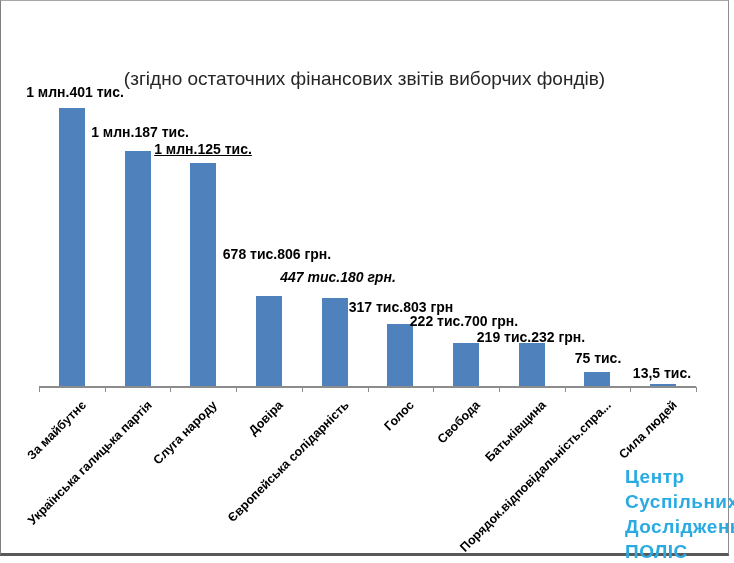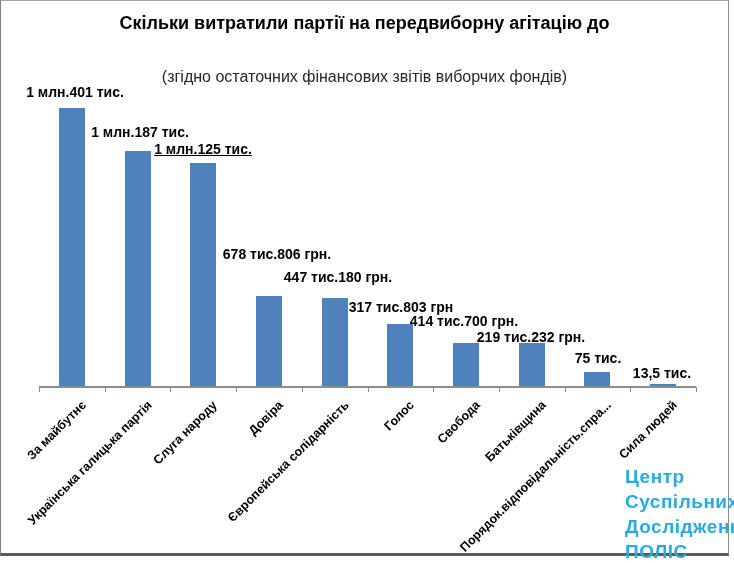--- a/index.html
+++ b/index.html
@@ -9,64 +9,63 @@
   }
   .slide{
     position:absolute;left:0;top:0;width:729px;height:556px;
     box-sizing:border-box;background:#ffffff;
     border-left:1px solid #7f7f7f;border-top:1px solid #a6a6a6;
     border-right:1px solid #8c8c8c;border-bottom:3px solid #595959;
   }
   .title-block{position:absolute;left:0;top:10px;width:727px;text-align:center;}
   .title-line{font-size:18px;font-weight:bold;line-height:25px;color:#000;}
   .subtitle{position:absolute;left:0;top:67px;width:727px;text-align:center;
-    font-size:16px;color:#262626;}
+    font-size:19px;color:#262626;}
   .plot{position:absolute;left:0;top:0;width:727px;height:553px;}
   .bar{position:absolute;}
   .value-label{position:absolute;font-size:14px;font-weight:bold;white-space:nowrap;
     transform:translateX(-50%);}
   .cat-label{position:absolute;font-size:12.5px;font-weight:bold;white-space:nowrap;
     transform-origin:0 0;transform:rotate(-45deg) translateX(-100%);}
   .axis-line{position:absolute;height:2px;}
   .tick{position:absolute;width:1px;height:5px;}
   .logo{position:absolute;left:624px;top:463px;}
   .logo-line{font-size:19px;font-weight:bold;line-height:25px;letter-spacing:0.5px;}
 </style>
 </head>
 <body>
 
 <div class="slide">
 
   <div class="title-block">
-    <div class="title-line">Скільки витратили партії на передвиборну агітацію до</div>
   </div>
 
   <div class="subtitle">(згідно остаточних фінансових звітів виборчих фондів)</div>
 
   <div class="plot">
       <div class="bar" style="left: 57.85px; top: 107px; width: 26px; height: 279px; background: rgb(79, 129, 189);"></div>
       <div class="value-label" style="left: 74px; top: 83px;">1 млн.401 тис.</div>
       <div class="cat-label" style="left: 77.85px; top: 397px;">За майбутнє</div>
       <div class="bar" style="left: 123.55px; top: 150px; width: 26px; height: 236px; background: rgb(79, 129, 189);"></div>
       <div class="value-label" style="left: 139px; top: 123px;">1 млн.187 тис.</div>
       <div class="cat-label" style="left: 143.55px; top: 397px;">Українська галицька партія</div>
       <div class="bar" style="left: 189.25px; top: 162px; width: 26px; height: 224px; background: rgb(79, 129, 189);"></div>
       <div class="value-label" style="left: 202px; top: 140px; text-decoration: underline;">1 млн.125 тис.</div>
       <div class="cat-label" style="left: 209.25px; top: 397px;">Слуга народу</div>
       <div class="bar" style="left: 254.95px; top: 295px; width: 26px; height: 91px; background: rgb(79, 129, 189);"></div>
       <div class="value-label" style="left: 276px; top: 245px;">678 тис.806 грн.</div>
       <div class="cat-label" style="left: 274.95px; top: 397px;">Довіра</div>
       <div class="bar" style="left: 320.65px; top: 297px; width: 26px; height: 89px; background: rgb(79, 129, 189);"></div>
-      <div class="value-label" style="left: 337px; top: 268px;">447 тис.180 грн.</div>
+      <div class="value-label" style="left: 337px; top: 268px; font-style: italic;">447 тис.180 грн.</div>
       <div class="cat-label" style="left: 340.65px; top: 397px;">Європейська солідарність</div>
       <div class="bar" style="left: 386.35px; top: 323px; width: 26px; height: 63px; background: rgb(79, 129, 189);"></div>
       <div class="value-label" style="left: 400px; top: 298px;">317 тис.803 грн</div>
       <div class="cat-label" style="left: 406.35px; top: 397px;">Голос</div>
       <div class="bar" style="left: 452.05px; top: 342px; width: 26px; height: 44px; background: rgb(79, 129, 189);"></div>
-      <div class="value-label" style="left: 463px; top: 312px;">414 тис.700 грн.</div>
+      <div class="value-label" style="left: 463px; top: 312px;">222 тис.700 грн.</div>
       <div class="cat-label" style="left: 472.05px; top: 397px;">Свобода</div>
       <div class="bar" style="left: 517.75px; top: 342px; width: 26px; height: 44px; background: rgb(79, 129, 189);"></div>
       <div class="value-label" style="left: 530px; top: 328px;">219 тис.232 грн.</div>
       <div class="cat-label" style="left: 537.75px; top: 397px;">Батьківщина</div>
       <div class="bar" style="left: 583.45px; top: 371px; width: 26px; height: 15px; background: rgb(79, 129, 189);"></div>
       <div class="value-label" style="left: 597px; top: 349px;">75 тис.</div>
       <div class="cat-label" style="left: 603.45px; top: 397px;">Порядок.відповідальність.спра...</div>
       <div class="bar" style="left: 649.15px; top: 383px; width: 26px; height: 3px; background: rgb(79, 129, 189);"></div>
       <div class="value-label" style="left: 661px; top: 364px;">13,5 тис.</div>
       <div class="cat-label" style="left: 669.15px; top: 397px;">Сила людей</div>

